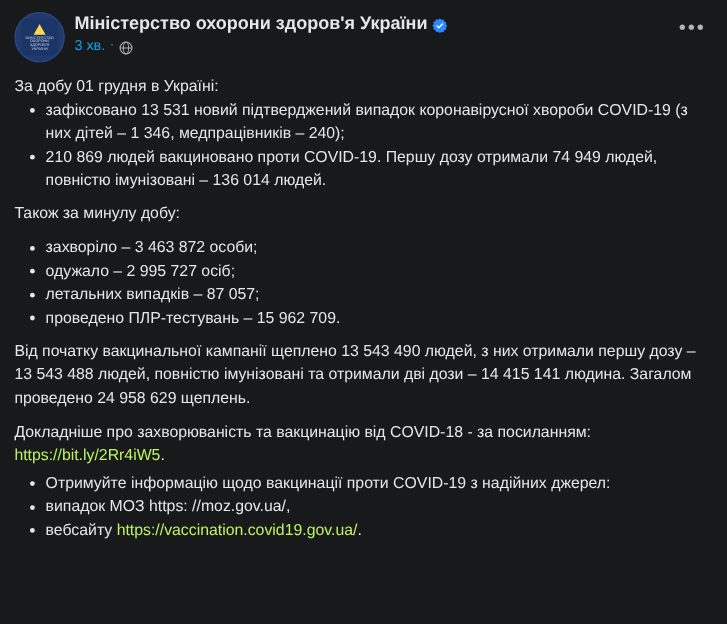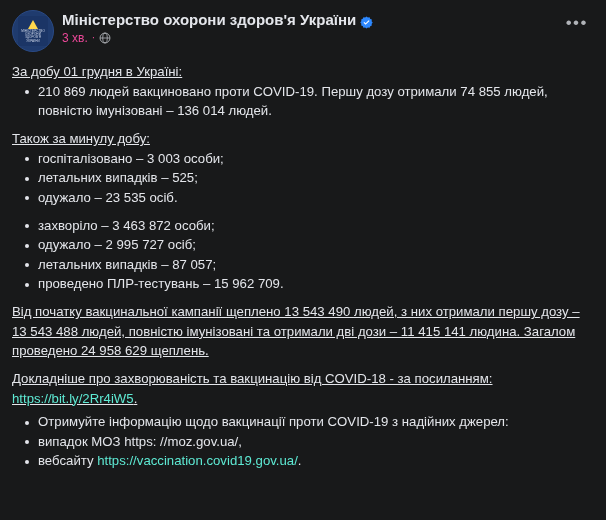--- a/index.html
+++ b/index.html
@@ -84,23 +84,23 @@
   .verified {
     width: 13px;
     height: 13px;
     margin-left: 4px;
     flex: 0 0 13px;
     position: relative;
     top: 1px;
   }
   .meta-row {
     display: flex;
-    align-items: flex-start;
+    align-items: flex-end;
     margin-top: 2px;
-    color: #ec4899;
+    color: #0ea5e9;
     font-size: 12px;
     line-height: 14px;
   }
   .meta-row .dot {
     margin: 0 4px;
     font-size: 10px;
   }
   .globe {
     width: 12px;
     height: 12px;
@@ -119,21 +119,20 @@
     padding: 4px 6px;
   }
   .post-body {
     margin-top: 8px;
     font-size: 13.2px;
     line-height: 19.5px;
     color: #e4e6eb;
   }
   .para {
     margin: 0;
-    text-decoration: underline;
   }
   .gap {
     height: 8.5px;
   }
   .gap-sm {
     height: 4px;
   }
   ul.bullets {
     list-style: none;
     margin: 0;
@@ -148,21 +147,21 @@
     content: "";
     position: absolute;
     left: 13px;
     top: 8.5px;
     width: 4px;
     height: 4px;
     background: #e4e6eb;
     border-radius: 50%;
   }
   a.link {
-    color: #5eead4;
+    color: #bef264;
     text-decoration: none;
     cursor: pointer;
   }
 </style>
 </head>
 <body>
 
 <div class="post">
 
   <div class="post-header">
@@ -194,44 +193,40 @@
         </span>
       </div>
     </div>
     <div class="more-btn">•••</div>
   </div>
 
   <div class="post-body">
 
     <p class="para">За добу 01 грудня в Україні:</p>
     <ul class="bullets">
-      <li>210 869 людей вакциновано проти COVID-19. Першу дозу отримали 74 855 людей, повністю імунізовані – 136 014 людей.</li>
+      <li>зафіксовано 13 531 новий підтверджений випадок коронавірусної хвороби COVID-19 (з них дітей – 1 346, медпрацівників – 240);</li>
+      <li>210 869 людей вакциновано проти COVID-19. Першу дозу отримали 74 949 людей, повністю імунізовані – 136 014 людей.</li>
     </ul>
 
     <div class="gap"></div>
 
     <p class="para">Також за минулу добу:</p>
-    <ul class="bullets">
-      <li>госпіталізовано – 3 003 особи;</li>
-      <li>летальних випадків – 525;</li>
-      <li>одужало – 23 535 осіб.</li>
-    </ul>
 
     <div class="gap"></div>
 
     <ul class="bullets">
       <li>захворіло – 3 463 872 особи;</li>
       <li>одужало – 2 995 727 осіб;</li>
       <li>летальних випадків – 87 057;</li>
       <li>проведено ПЛР-тестувань – 15 962 709.</li>
     </ul>
 
     <div class="gap"></div>
 
-    <p class="para">Від початку вакцинальної кампанії щеплено 13 543 490 людей, з них отримали першу дозу – 13 543 488 людей, повністю імунізовані та отримали дві дози – 11 415 141 людина. Загалом проведено 24 958 629 щеплень.</p>
+    <p class="para">Від початку вакцинальної кампанії щеплено 13 543 490 людей, з них отримали першу дозу – 13 543 488 людей, повністю імунізовані та отримали дві дози – 14 415 141 людина. Загалом проведено 24 958 629 щеплень.</p>
 
     <div class="gap"></div>
 
     <p class="para">Докладніше про захворюваність та вакцинацію від COVID-18 - за посиланням:</p>
     <p class="para"><a class="link" href="#">https://bit.ly/2Rr4iW5</a><span>.</span></p>
 
     <div class="gap-sm"></div>
 
     <ul class="bullets">
       <li>Отримуйте інформацію щодо вакцинації проти COVID-19 з надійних джерел:</li>

